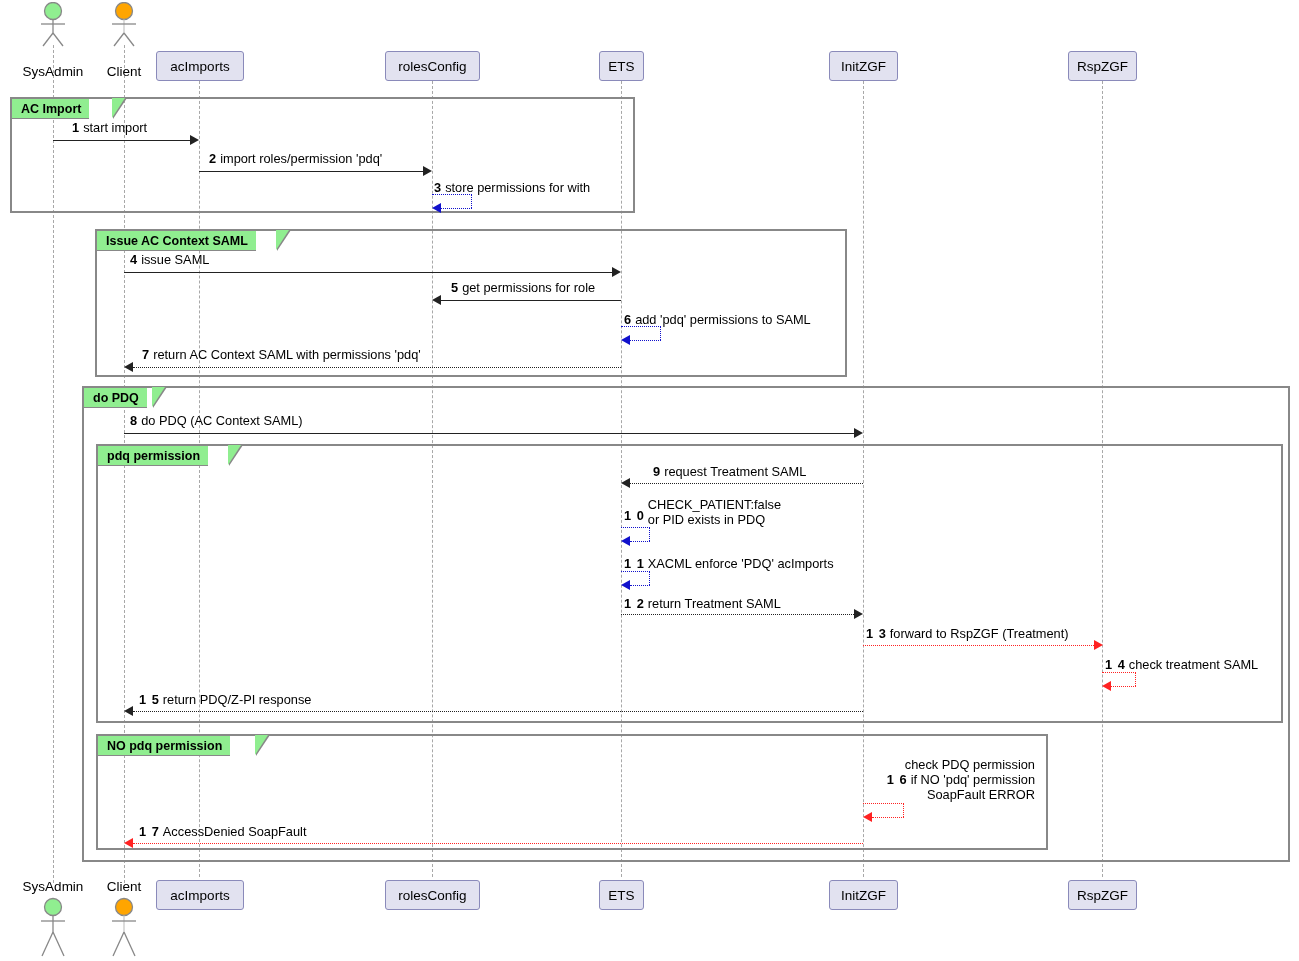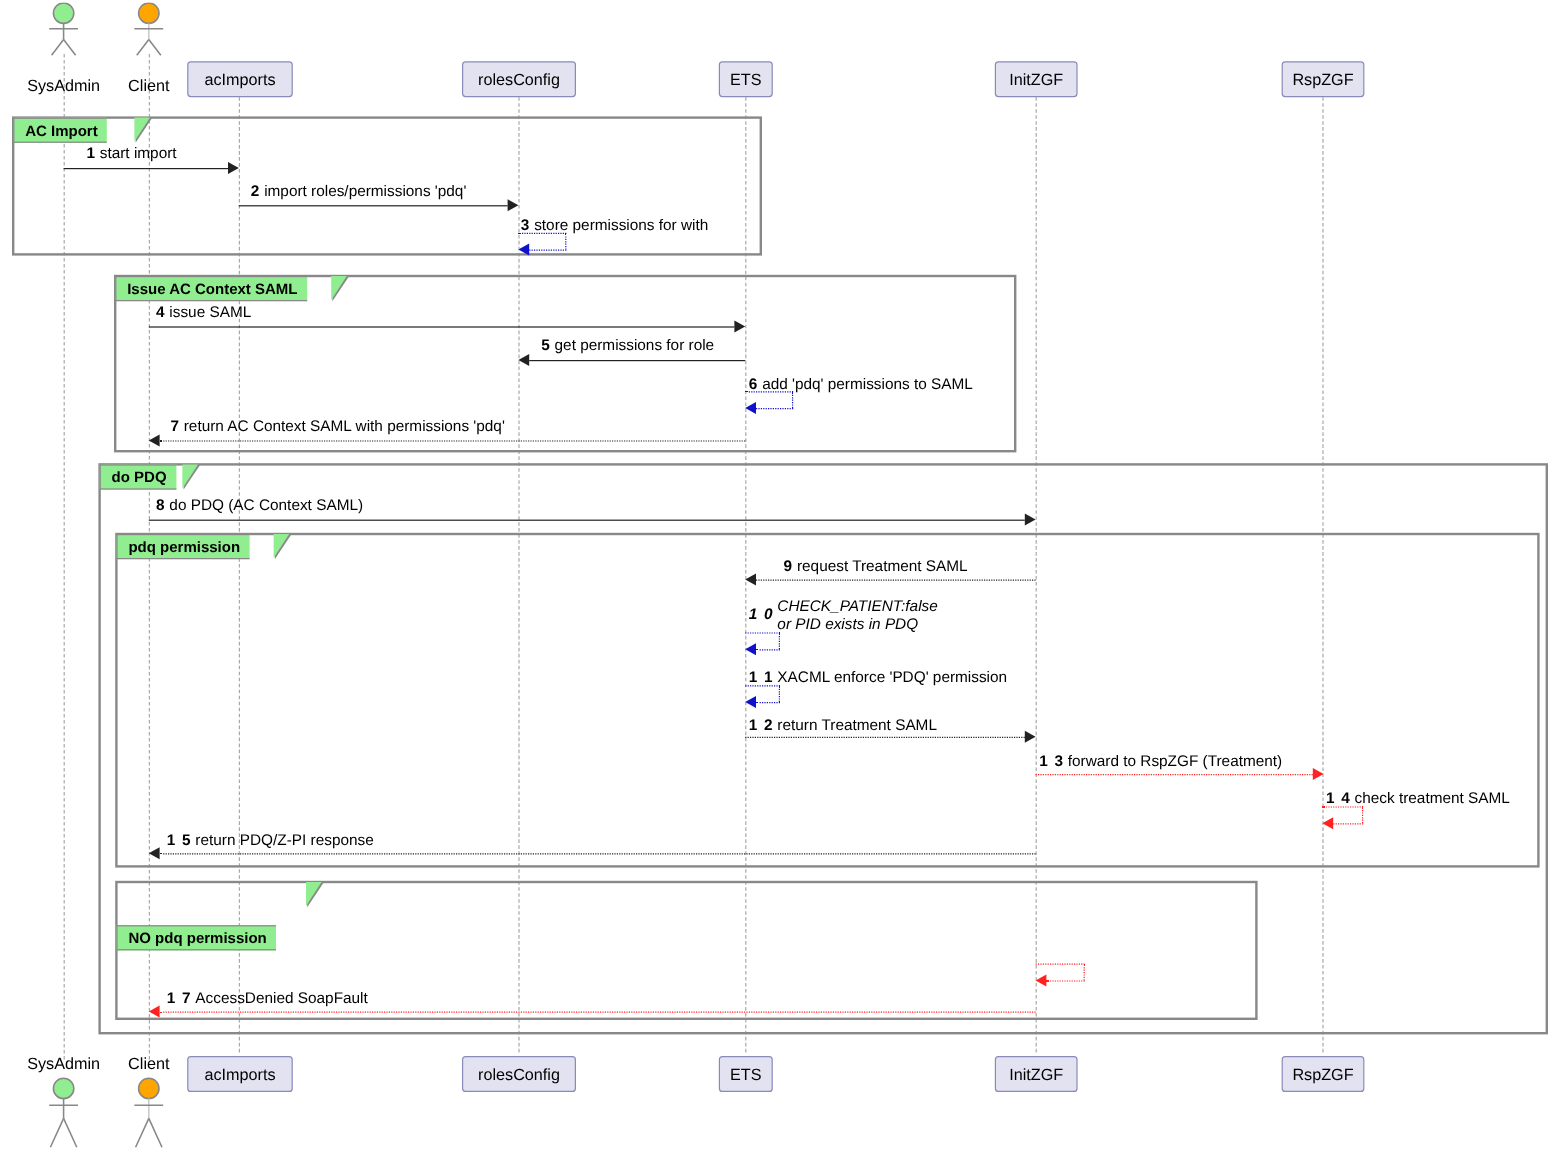--- a/index.html
+++ b/index.html
@@ -36,21 +36,21 @@
 
   .arrow{position:absolute;width:0;height:0;border-style:solid;}
   .ar-right-dark{border-width:5px 0 5px 9px;border-color:transparent transparent transparent #222222;}
   .ar-left-dark{border-width:5px 9px 5px 0;border-color:transparent #222222 transparent transparent;}
   .ar-left-blue{border-width:5px 9px 5px 0;border-color:transparent #1111CC transparent transparent;}
   .ar-right-red{border-width:5px 0 5px 9px;border-color:transparent transparent transparent #FF2222;}
   .ar-left-red{border-width:5px 9px 5px 0;border-color:transparent #FF2222 transparent transparent;}
 
   .mlabel{position:absolute;font-size:12.8px;color:#000;white-space:nowrap;line-height:15px;}
   .mnum{font-weight:bold;letter-spacing:1px;padding-right:3px;}
-  .ml-flex{display:flex;align-items:flex-start;font-style:italic;}
+  .ml-flex{display:flex;align-items:center;}
   .ml-right{text-align:right;}
 </style>
 </head>
 <body>
 
 <div id="canvas">
 
   <div class="lifeline" style="left:53px;  top:45px; height:838px;"></div>
   <div class="lifeline" style="left:124px; top:45px; height:838px;"></div>
   <div class="lifeline" style="left:199px; top:81px; height:796px;"></div>
@@ -114,21 +114,21 @@
 
   <div class="msg-line solid" style="left:53px;top:140px;width:137px;"></div>
   <div class="arrow ar-right-dark" style="left:190px;top:135px;"></div>
   <div class="mlabel" style="left:72px;top:120px;">
     <span class="mnum">1</span><span>start import</span>
   </div>
 
   <div class="msg-line solid" style="left:199px;top:171px;width:224px;"></div>
   <div class="arrow ar-right-dark" style="left:423px;top:166px;"></div>
   <div class="mlabel" style="left:209px;top:151px;">
-    <span class="mnum">2</span><span>import roles/permissions 'pdq'</span>
+    <span class="mnum">2</span><span>import roles/permission 'pdq'</span>
   </div>
 
   <div class="msg-line dotted-blue" style="left:432px;top:194px;width:40px;"></div>
   <div class="vline v-dotted-blue" style="left:471px;top:194px;height:14px;"></div>
   <div class="msg-line dotted-blue" style="left:441px;top:208px;width:31px;"></div>
   <div class="arrow ar-left-blue" style="left:432px;top:203px;"></div>
   <div class="mlabel" style="left:434px;top:180px;">
     <span class="mnum">3</span><span>store permissions for with</span>
   </div>
 
@@ -195,21 +195,21 @@
       <span style="display:block;">CHECK_PATIENT:false</span>
       <span style="display:block;">or PID exists in PDQ</span>
     </span>
   </div>
 
   <div class="msg-line dotted-blue" style="left:621px;top:571px;width:29px;"></div>
   <div class="vline v-dotted-blue" style="left:649px;top:571px;height:14px;"></div>
   <div class="msg-line dotted-blue" style="left:630px;top:585px;width:20px;"></div>
   <div class="arrow ar-left-blue" style="left:621px;top:580px;"></div>
   <div class="mlabel" style="left:624px;top:556px;">
-    <span class="mnum">1 1</span><span>XACML enforce 'PDQ' permission</span>
+    <span class="mnum">1 1</span><span>XACML enforce 'PDQ' acImports</span>
   </div>
 
   <div class="msg-line dotted" style="left:621px;top:614px;width:233px;"></div>
   <div class="arrow ar-right-dark" style="left:854px;top:609px;"></div>
   <div class="mlabel" style="left:624px;top:596px;">
     <span class="mnum">1 2</span><span>return Treatment SAML</span>
   </div>
 
   <div class="msg-line dotted-red" style="left:863px;top:645px;width:231px;"></div>
   <div class="arrow ar-right-red" style="left:1094px;top:640px;"></div>
@@ -227,26 +227,31 @@
 
   <div class="msg-line dotted" style="left:133px;top:711px;width:730px;"></div>
   <div class="arrow ar-left-dark" style="left:124px;top:706px;"></div>
   <div class="mlabel" style="left:139px;top:692px;">
     <span class="mnum">1 5</span><span>return PDQ/Z-PI response</span>
   </div>
 
   <div class="group" style="left:96px;top:734px;width:952px;height:116px;"></div>
   <div class="gtab-edge" style="left:256px;top:735px;"></div>
   <div class="gtab" style="left:255px;top:735px;"></div>
-  <div class="glabel" style="left:97px;top:735px;height:21px;margin-top:36px;">NO pdq permission</div>
+  <div class="glabel" style="left:97px;top:735px;height:21px;">NO pdq permission</div>
 
   <div class="msg-line dotted-red" style="left:863px;top:803px;width:41px;"></div>
   <div class="vline v-dotted-red" style="left:903px;top:803px;height:14px;"></div>
   <div class="msg-line dotted-red" style="left:872px;top:817px;width:32px;"></div>
   <div class="arrow ar-left-red" style="left:863px;top:812px;"></div>
+  <div class="mlabel ml-right" style="left:820px;top:757px;width:215px;">
+    <span style="display:block;">check PDQ permission</span>
+    <span style="display:block;"><span class="mnum">1 6</span><span>if NO 'pdq' permission</span></span>
+    <span style="display:block;">SoapFault ERROR</span>
+  </div>
 
   <div class="msg-line dotted-red" style="left:133px;top:843px;width:730px;"></div>
   <div class="arrow ar-left-red" style="left:124px;top:838px;"></div>
   <div class="mlabel" style="left:139px;top:824px;">
     <span class="mnum">1 7</span><span>AccessDenied SoapFault</span>
   </div>
 
 </div>
 
 </body></html>

